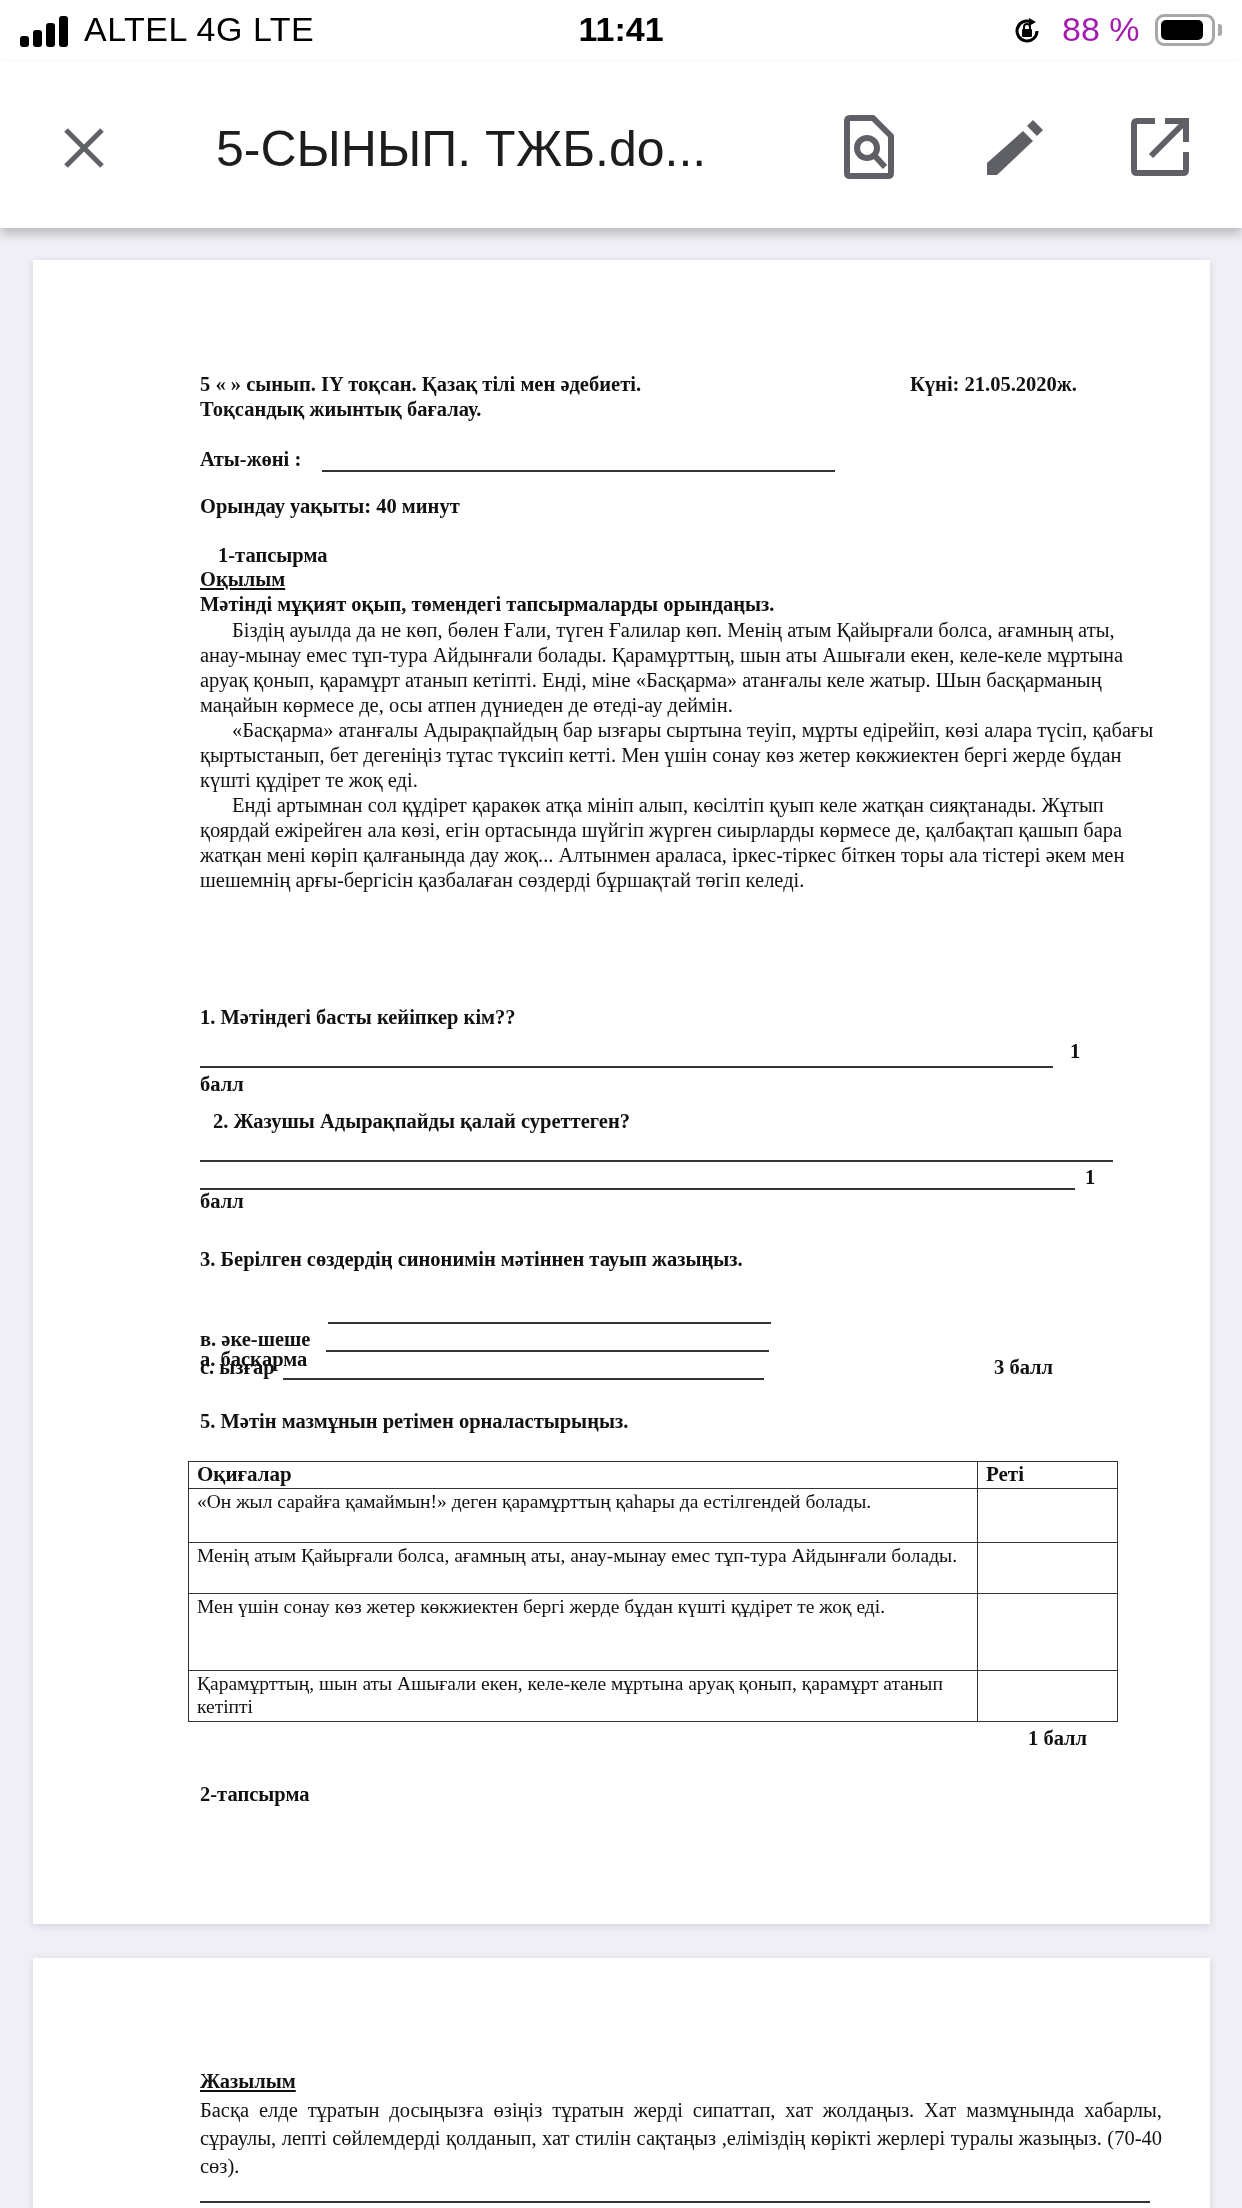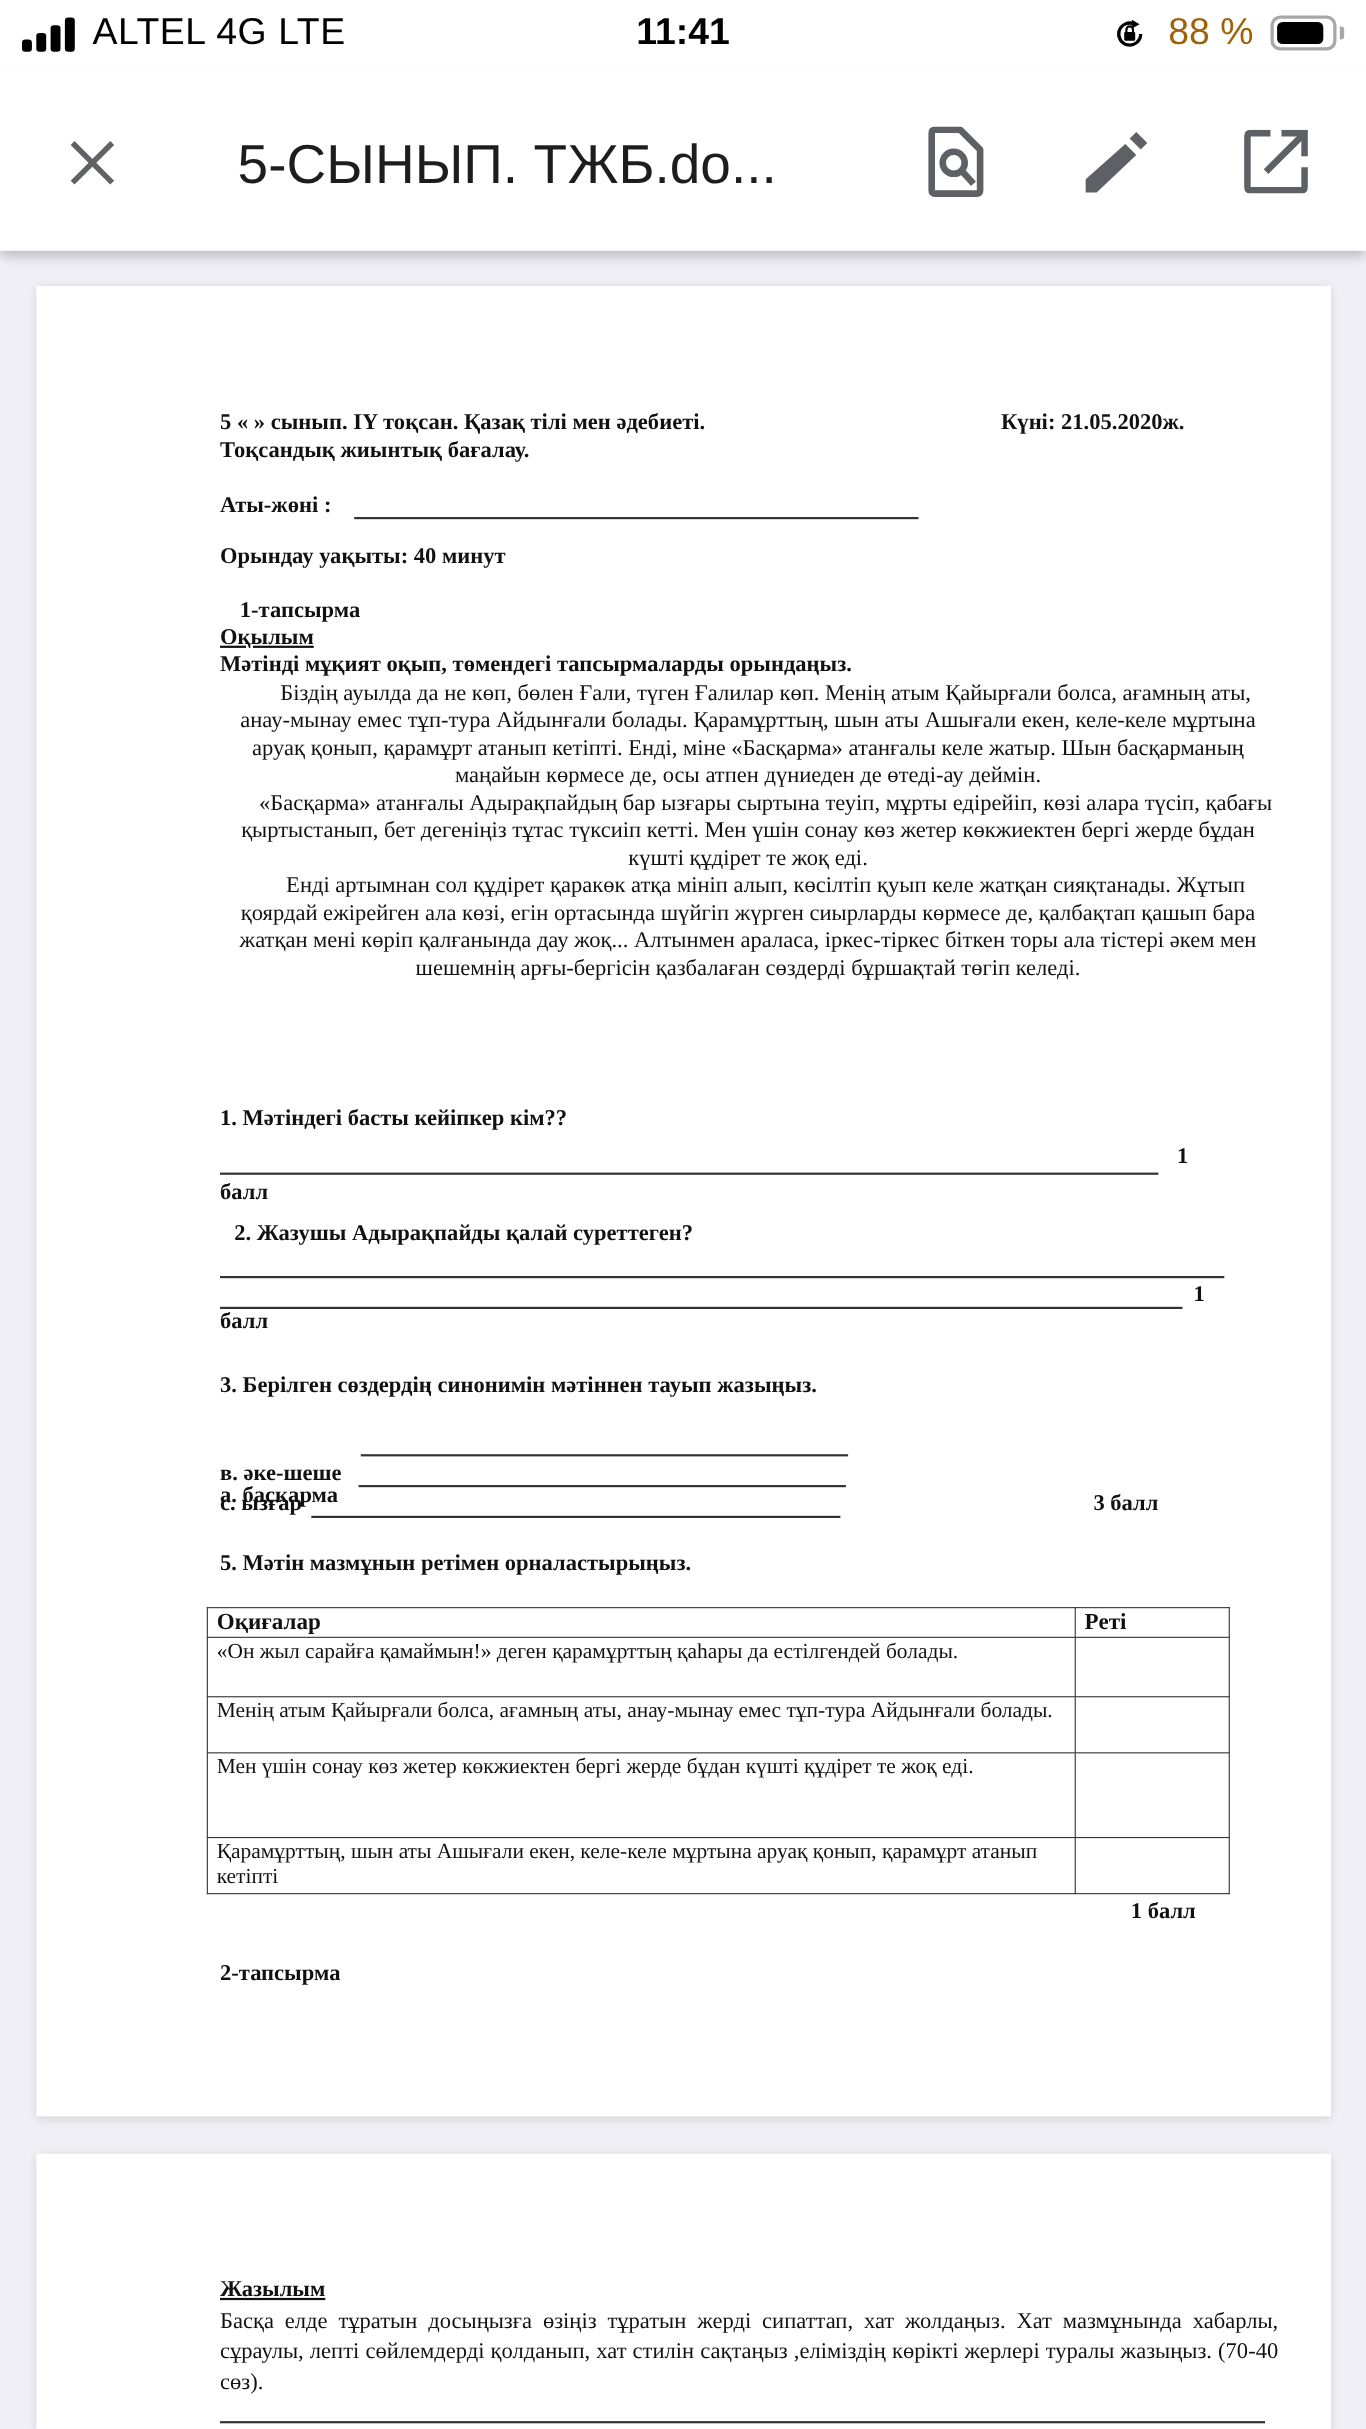--- a/index.html
+++ b/index.html
@@ -6,21 +6,21 @@
   html, body { width: 1242px; height: 2208px; overflow: hidden; background: #f0eff5; }
   body { position: relative; font-family: "Liberation Sans", sans-serif; }
 
   
   .status-bar { position: absolute; left: 0; top: 0; width: 1242px; height: 62px; background: #ffffff; }
   .signal { position: absolute; left: 20px; top: 15px; width: 52px; height: 32px; }
   .signal span { position: absolute; bottom: 0; width: 9px; background: #000; border-radius: 3px; }
   .carrier { position: absolute; left: 84px; top: 10px; font-size: 34px; color: #000; letter-spacing: 0.5px; }
   .clock { position: absolute; left: 0; width: 1242px; top: 10px; text-align: center; font-size: 34px; font-weight: bold; color: #000; pointer-events: none; }
   .rot-lock { position: absolute; left: 1012px; top: 16px; width: 30px; height: 30px; }
-  .battery-pct { position: absolute; left: 1062px; top: 10px; font-size: 34px; color: #a16207; }
+  .battery-pct { position: absolute; left: 1062px; top: 10px; font-size: 34px; color: #a21caf; }
   .battery { position: absolute; left: 1155px; top: 14px; width: 60px; height: 32px; border: 3px solid #a8a8a8; border-radius: 9px; padding: 3px; }
   .battery .fill { height: 100%; background: #000; border-radius: 5px; }
   .battery-tip { position: absolute; left: 1218px; top: 24px; width: 4px; height: 12px; background: #a8a8a8; border-radius: 0 3px 3px 0; }
 
   
   .nav-bar { position: absolute; left: 0; top: 62px; width: 1242px; height: 166px; background: #ffffff; box-shadow: 0 6px 10px rgba(0,0,0,0.22); z-index: 2; }
   .nav-btn { position: absolute; display: flex; align-items: center; justify-content: center; cursor: pointer; }
   .close-btn { left: 48px; top: 50px; width: 72px; height: 72px; }
   .doc-title { position: absolute; left: 216px; top: 58px; font-size: 50px; color: #1d1d1f; white-space: nowrap; }
   .find-btn { left: 832px; top: 45px; width 74px; width: 74px; height: 80px; }
@@ -32,21 +32,21 @@
   .page-1 { top: 260px; height: 1664px; }
   .page-2 { top: 1958px; height: 300px; }
   .doc { font-family: "Liberation Serif", serif; color: #111; }
   .abs { position: absolute; white-space: nowrap; }
   .b { font-weight: bold; }
   .u { text-decoration: underline; }
   .t20 { font-size: 20.5px; }
   .line { position: absolute; height: 0; border-top: 2px solid #333; }
 
   .passage { position: absolute; left: 167px; top: 345px; width: 960px; font-size: 20.5px; line-height: 25px; }
-  .passage p { text-indent: 32px; text-align: center; }
+  .passage p { text-indent: 32px; text-align: left; }
 
   table.events { position: absolute; left: 155px; top: 1201px; width: 930px; border-collapse: collapse; font-family: "Liberation Serif", serif; font-size: 19.5px; color: #111; }
   table.events th, table.events td { border: 1.5px solid #333; vertical-align: top; text-align: left; padding: 1px 8px; line-height: 23px; }
   table.events th { font-weight: bold; font-size: 21px; height: 27px; }
   table.events td.order { width: 140px; }
 
   .para2 { position: absolute; left: 167px; top: 152px; width: 962px; font-size: 20.5px; line-height: 28px; text-align: justify; }
 </style>
 </head>
 <body>

